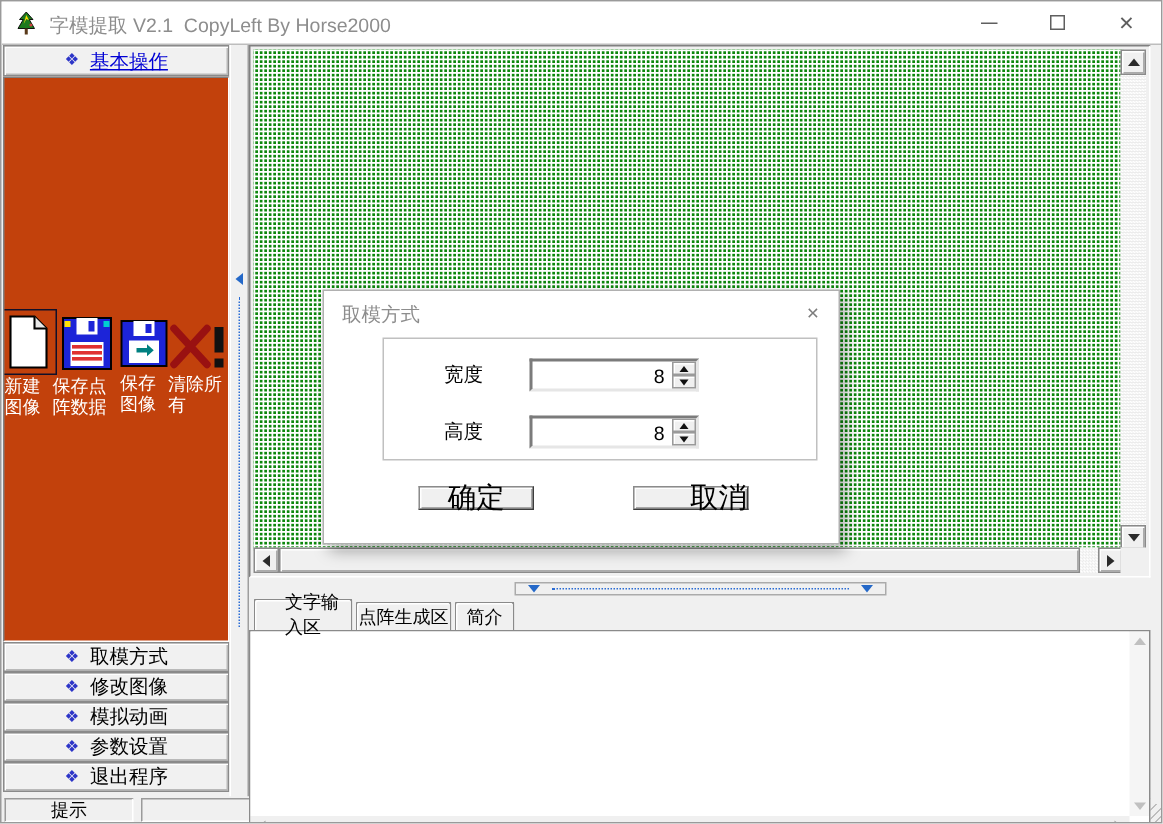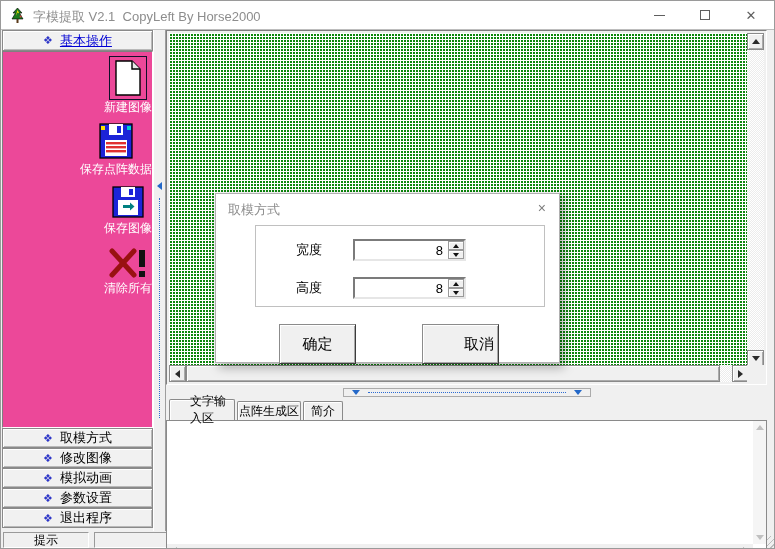--- a/index.html
+++ b/index.html
@@ -17,22 +17,22 @@
   .glyph-close{font-size:13px;line-height:13px;color:#5f5f5f;}
 
   
   #sidebar{position:absolute;left:1px;top:29px;width:151px;height:501px;background:#f0f0f0;}
   .section-btn{position:relative;height:21px;background:#f1f1f1;border:1px solid #8a8a8a;
     box-shadow:inset 1px 1px 0 #ffffff, inset -1px -1px 0 #b9b9b9;
     display:flex;align-items:center;justify-content:center;gap:7px;font-size:13px;color:#000;}
   .section-btn + .section-btn{margin-top:0px;}
   .section-btn.active .s-label{color:#0000d4;text-decoration:underline;}
   .diamond{color:#2d35c8;font-size:11px;line-height:11px;}
-  #tool-panel{height:377px;background:#ec4899;border:1px solid;border-color:#808080 #ffffff #ffffff #808080;
-    display:flex;flex-direction:column;align-items:flex-end;overflow:hidden;}
+  #tool-panel{height:377px;background:#c2410c;border:1px solid;border-color:#808080 #ffffff #ffffff #808080;
+    display:flex;align-items:center;overflow:hidden;}
   .tool{display:flex;flex-direction:column;align-items:center;cursor:default;}
   .tool .t-icon{display:block;}
   .tool .t-icon.focused{outline:1px solid #10102a;outline-offset:2px;}
   .tool .t-label{margin-top:3px;font-size:12px;color:#ffffff;line-height:14px;}
   #tool-new{margin-top:7px;}
   #tool-open{margin-top:11px;}
   #tool-savedots{margin-top:9px;}
   #tool-saveimg{margin-top:10px;}
   #tool-clear{margin-top:13px;}
   #bottom-sections{position:absolute;left:0;top:398px;width:151px;}
@@ -121,21 +121,21 @@
   #row-width{top:13px;} #row-height{top:51px;}
   .f-label{position:absolute;left:40px;top:0;line-height:22px;font-size:13px;color:#000;}
   .spinwrap{position:absolute;left:97px;top:0;width:113px;height:22px;}
   .spin-input{position:absolute;left:0;top:0;width:100%;height:100%;border:2px solid;border-color:#7b7b7b #e6e6e6 #e6e6e6 #7b7b7b;
     background:#fff;font-size:13px;text-align:right;padding-right:21px;outline:none;}
   .spinner{position:absolute;right:2px;top:2px;width:16px;height:18px;display:flex;flex-direction:column;}
   .spin-btn{flex:1;background:#f0f0f0;border:1px solid #9a9a9a;box-shadow:inset 1px 1px 0 #ffffff;
     display:flex;align-items:center;justify-content:center;padding:0;}
   .sp-up{width:0;height:0;border-left:3px solid transparent;border-right:3px solid transparent;border-bottom:4px solid #111;}
   .sp-down{width:0;height:0;border-left:3px solid transparent;border-right:3px solid transparent;border-top:4px solid #111;}
-  .dlg-btn{position:absolute;top:130px;width:77px;height:40px;background:#f0f0f0;font-size:15px;color:#000;
+  .dlg-btn{position:absolute;top:130px;width:77px;height:16px;background:#f0f0f0;font-size:19px;color:#000;
     border:1px solid;border-color:#8b8b8b #3c3c3c #3c3c3c #8b8b8b;
     box-shadow:inset 1px 1px 0 #ffffff, inset -1px -1px 0 #a8a8a8;
     display:flex;align-items:center;justify-content:center;}
   #btn-ok{left:63px;} #btn-cancel{left:206px;padding-left:37px;}
 </style>
 </head>
 <body>
 
 <div id="window">
 

